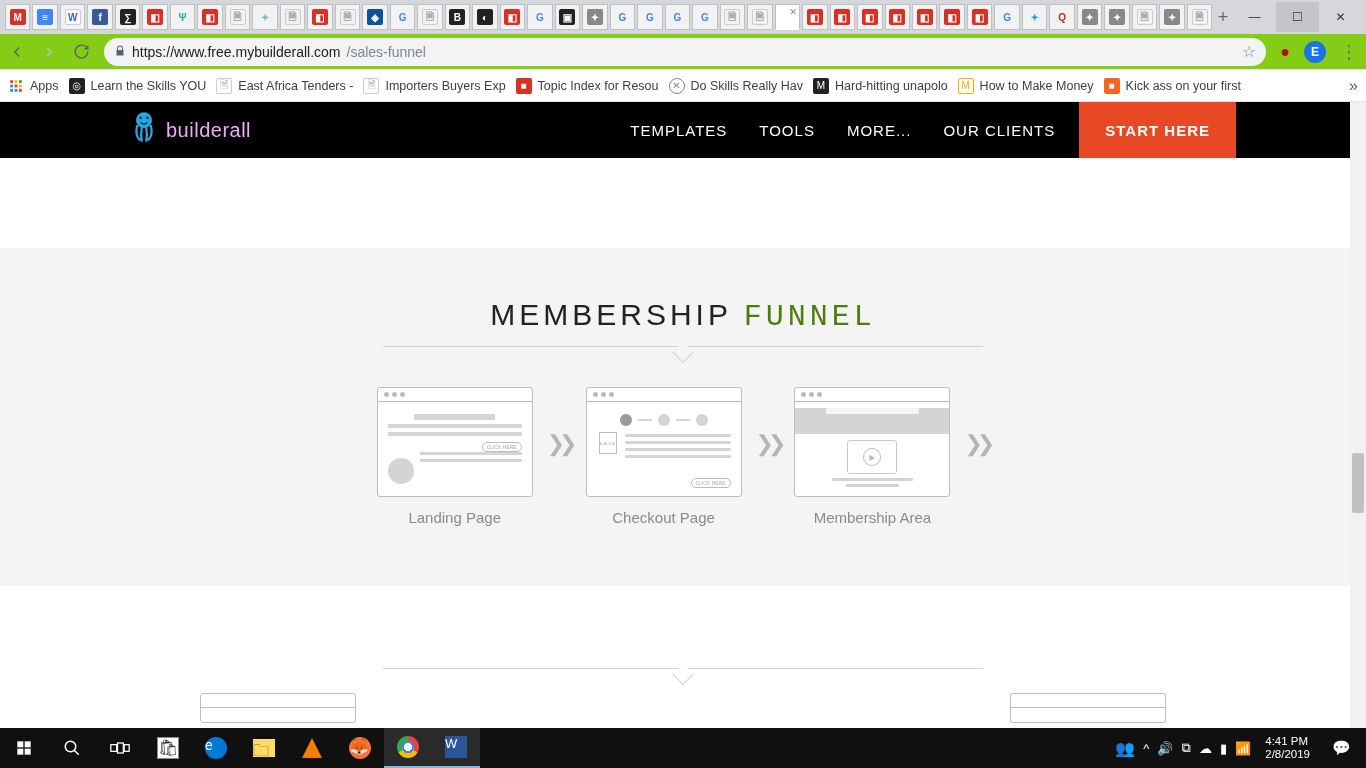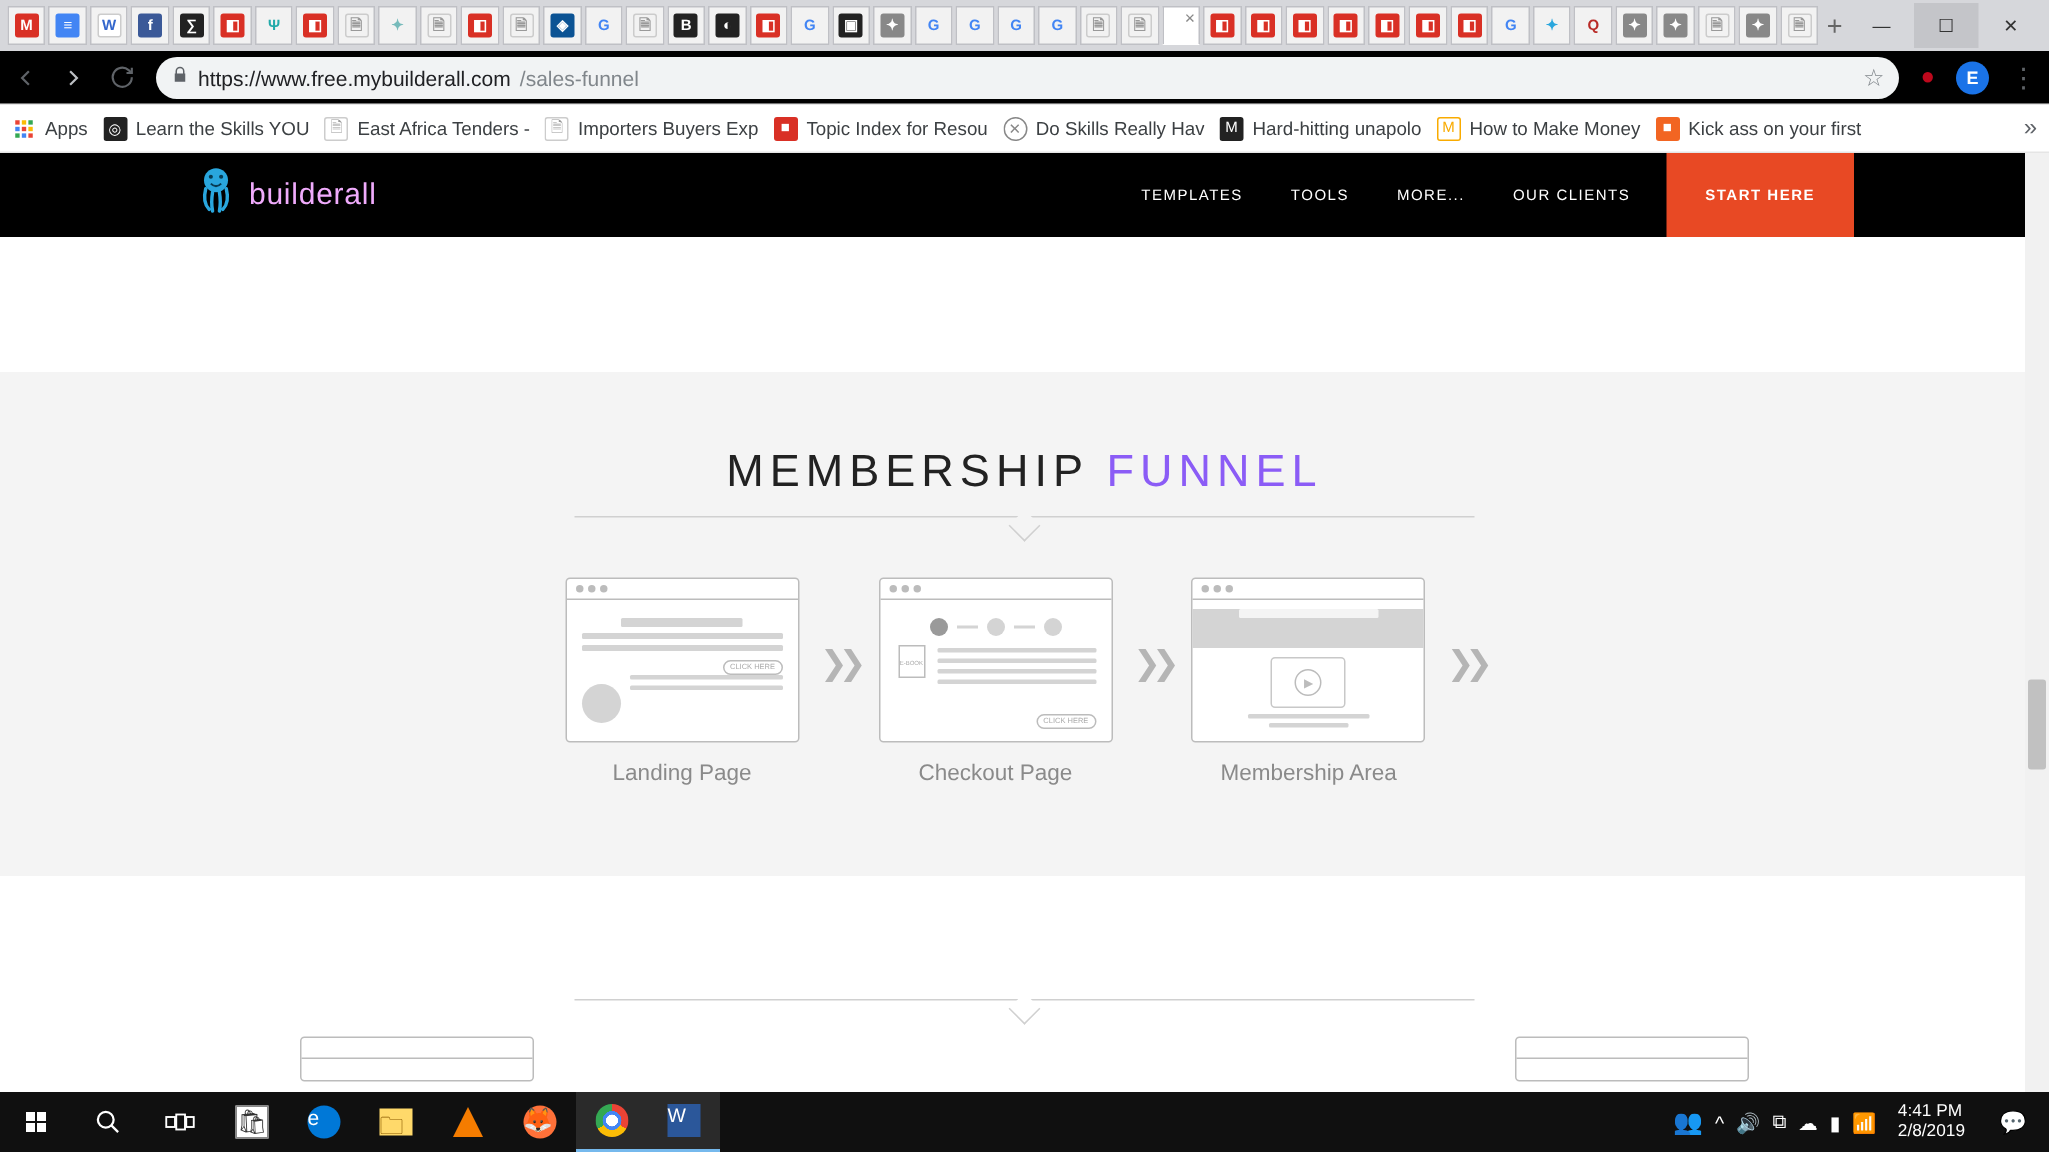--- a/index.html
+++ b/index.html
@@ -10,21 +10,21 @@
 .tabstrip .tab { width: 26px; height: 26px; margin: 0 1px; background: #f2f2f2; border: 1px solid #bfc0c5; display: flex; align-items: center; justify-content: center; font-size: 10px; color: #555; cursor: pointer; position: relative; }
 .tabstrip .tab.active { background: #fff; border-bottom: 1px solid #fff; }
 .tabstrip .tab.active .close { position: absolute; right: 2px; top: 2px; font-size: 9px; color: #888; }
 .tabstrip .newtab { width: 20px; text-align: center; font-size: 18px; color: #666; cursor: pointer; }
 .tabstrip .spacer { flex: 1; }
 .tabstrip .winbtn { width: 44px; height: 30px; display: flex; align-items: center; justify-content: center; font-size: 12px; color: #333; cursor: pointer; }
 .tabstrip .winbtn.max { background: #c4c5c9; }
 .tab .fi { width: 16px; height: 16px; display: flex; align-items: center; justify-content: center; font-size: 10px; font-weight: bold; border-radius: 2px; }
 
 
-.addrbar { height: 36px; background: #000000; border-bottom: 1px solid #e5e5e5; display: flex; align-items: center; padding: 0 8px; gap: 14px; }
+.addrbar { height: 36px; background: #84cc16; border-bottom: 1px solid #e5e5e5; display: flex; align-items: center; padding: 0 8px; gap: 14px; }
 .navicon { width: 18px; height: 18px; display: flex; align-items: center; justify-content: center; color: #5f6368; cursor: pointer; }
 .navicon.disabled { color: #bcbfc3; }
 .url-wrap { flex: 1; display: flex; align-items: center; height: 28px; border-radius: 14px; padding: 0 10px; background: #f1f3f4; gap: 6px; }
 .url-host { color: #202124; font-size: 14px; }
 .url-path { color: #80868b; font-size: 14px; }
 .addr-right { display: flex; align-items: center; gap: 14px; }
 .pin { color: #bd081c; font-size: 16px; }
 .avatar { width: 22px; height: 22px; border-radius: 50%; background: #1a73e8; color: #fff; display: flex; align-items: center; justify-content: center; font-size: 12px; font-weight: bold; }
 .kebab { font-size: 18px; color: #5f6368; }
 
@@ -34,28 +34,28 @@
 .bmicon { width: 16px; height: 16px; flex: none; display: flex; align-items: center; justify-content: center; font-size: 10px; border-radius: 2px; }
 .bm-more { margin-left: auto; font-size: 16px; color: #5f6368; }
 
 
 .viewport { height: calc(768px - 34px - 36px - 32px - 40px); overflow: hidden; position: relative; }
 .site-header { height: 56px; background: #000; display: flex; align-items: center; padding: 0 0 0 130px; }
 .logo { display: flex; align-items: center; gap: 8px; }
 .logo-mark { color: #29a6dd; font-size: 26px; }
 .logo-text { color: #f0abfc; font-size: 20px; font-weight: 300; letter-spacing: .5px; }
 .site-nav { margin-left: auto; display: flex; align-items: stretch; height: 56px; }
-.site-nav a { color: #fff; font-size: 10px; letter-spacing: 1px; padding: 0 16px; display: flex; align-items: center; cursor: pointer; font-weight: 400; }
+.site-nav a { color: #fff; font-size: 15px; letter-spacing: 1px; padding: 0 16px; display: flex; align-items: center; cursor: pointer; font-weight: 400; }
 .site-nav a.cta { background: #e84924; font-weight: 600; padding: 0 26px; margin-left: 8px; margin-right: 130px; }
 
 
 .section { background: #f4f4f4; padding: 50px 0 60px; text-align: center; }
 .section.white { background: #fff; }
 .sec-title { font-size: 30px; font-weight: 300; letter-spacing: 4px; color: #222; }
-.sec-title .light { color: #8b5cf6; font-weight: 200; }
+.sec-title .light { color: #4d7c0f; font-weight: 200; font-family: Liberation Mono, monospace; }
 .title-rule { width: 600px; height: 1px; background: #d0d0d0; margin: 12px auto 0; position: relative; }
 .title-rule::after { content: ""; position: absolute; left: 50%; top: -1px; transform: translateX(-50%) rotate(45deg); width: 14px; height: 14px; border-right: 1px solid #d0d0d0; border-bottom: 1px solid #d0d0d0; background: #f4f4f4; }
 .section.white .title-rule::after { background: #fff; }
 
 .flow { display: flex; align-items: flex-start; justify-content: center; gap: 14px; margin-top: 40px; }
 .flow-arrow { font-size: 22px; color: #b5b5b5; margin-top: 44px; letter-spacing: -6px; }
 .card-wrap { text-align: center; }
 .card-label { margin-top: 12px; font-size: 15px; color: #8a8a8a; }
 
 

